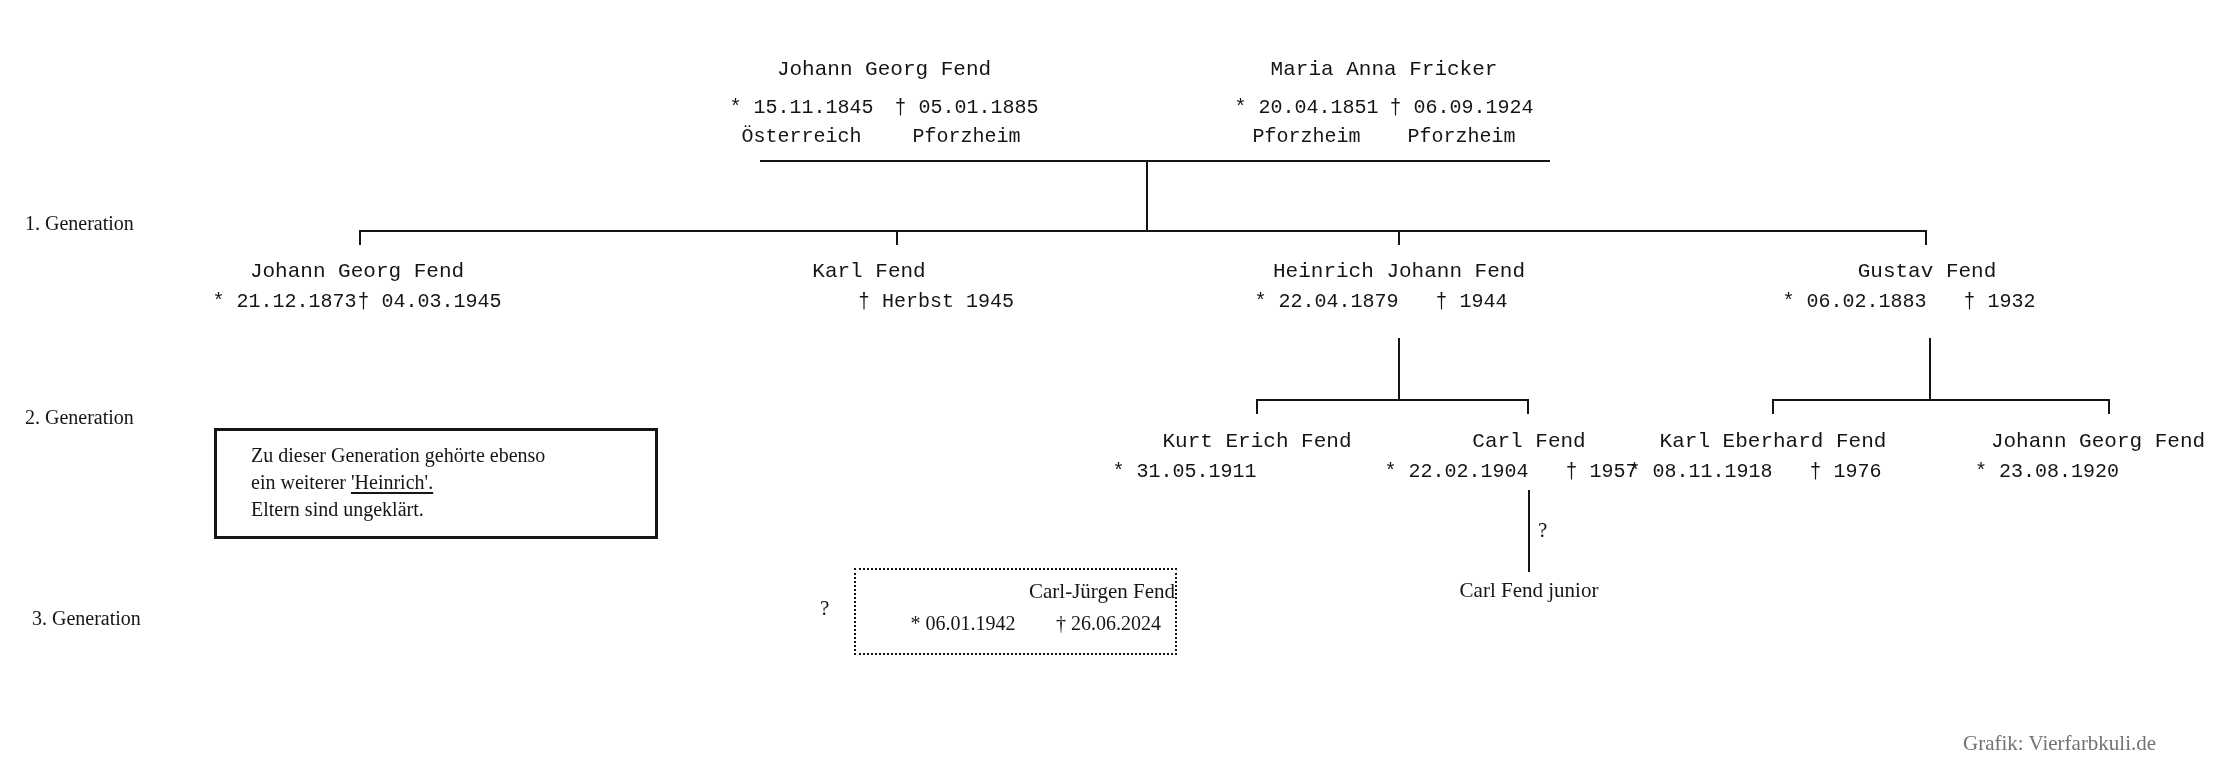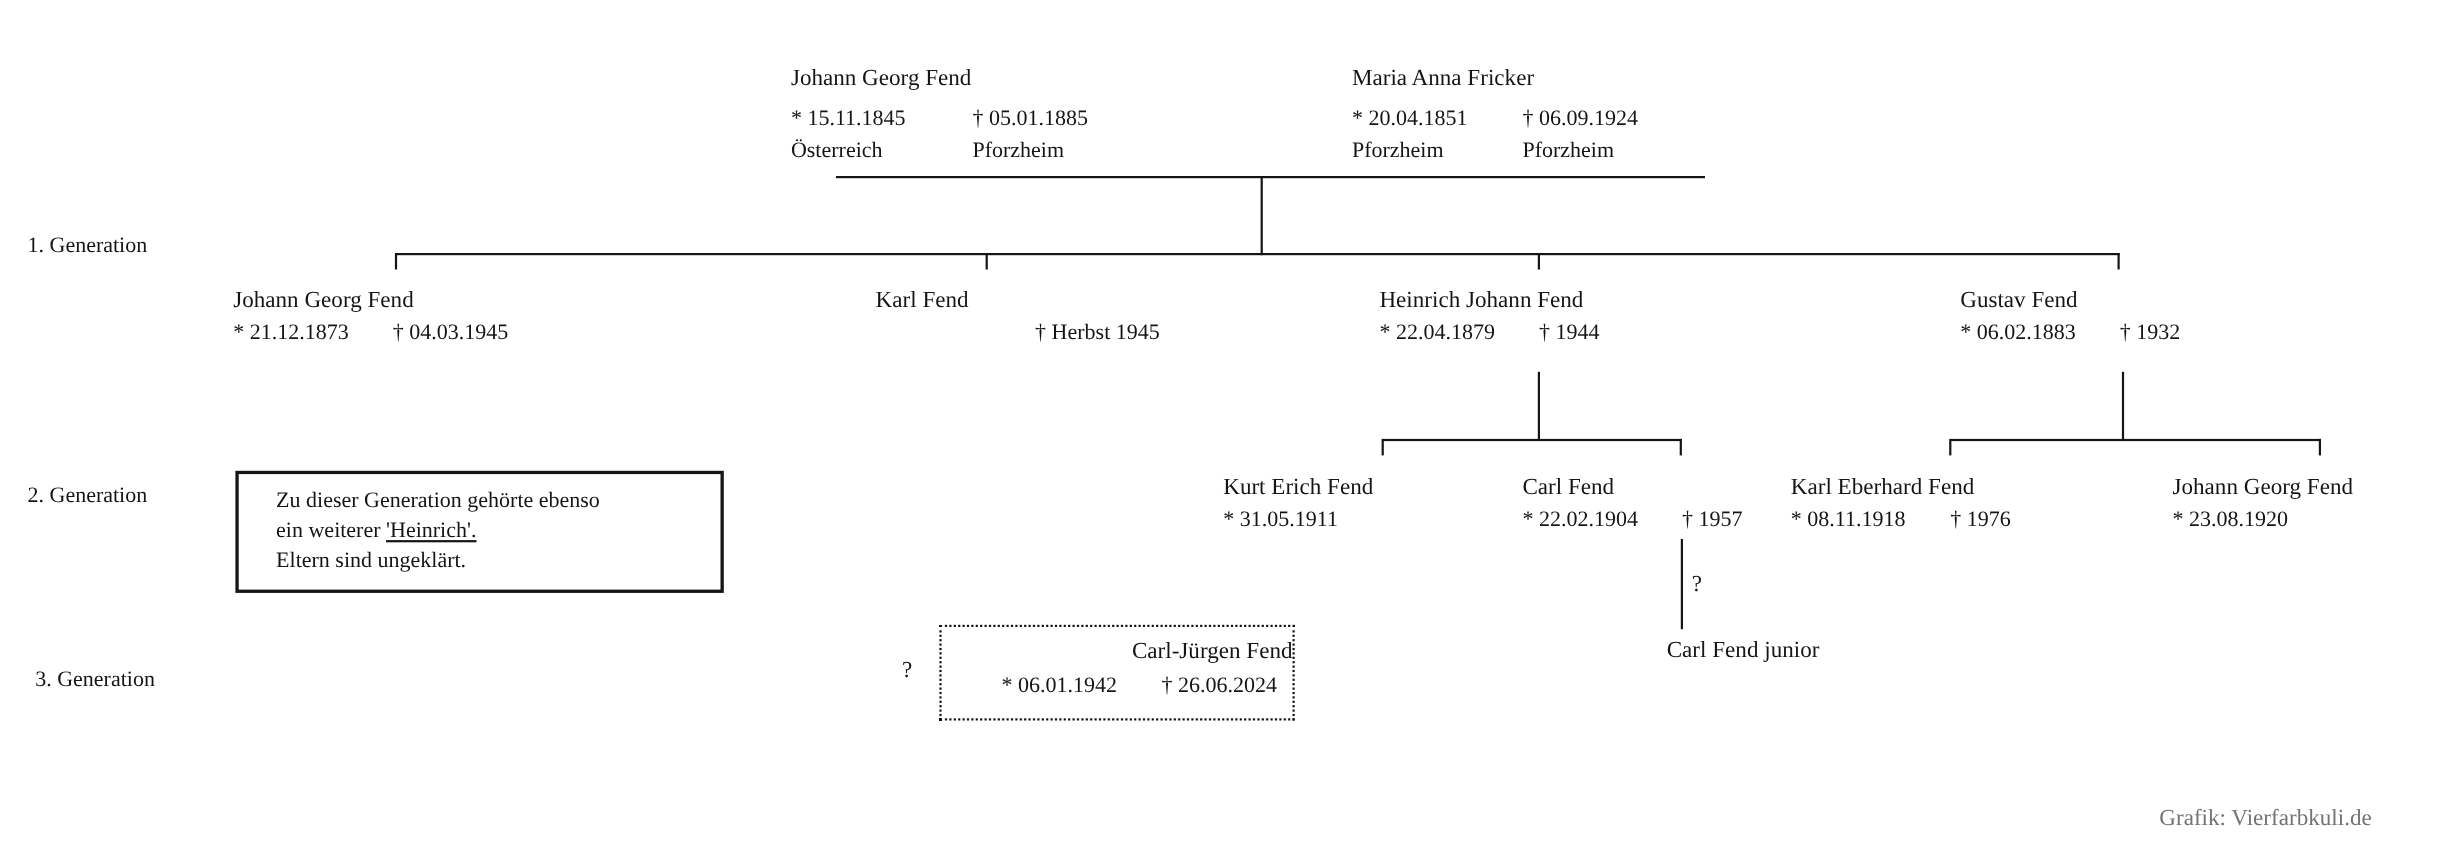--- a/index.html
+++ b/index.html
@@ -8,51 +8,51 @@
     width:2221px;
     height:771px;
     background:#ffffff;
     font-family:"Liberation Serif","DejaVu Serif",serif;
     color:#151515;
     overflow:hidden;
   }
   .hline{position:absolute;height:0;border-top:2px solid #151515;}
   .vline{position:absolute;width:0;border-left:2px solid #151515;}
   .gen-label{position:absolute;font-size:20px;line-height:24px;white-space:nowrap;}
-  .person{position:absolute;}
+  .person{position:absolute;text-align:center;font-family:Liberation Mono, monospace;}
   .pname{font-size:21px;line-height:28px;white-space:nowrap;}
   .dates,.places{display:flex;margin-top:3px;font-size:20px;line-height:26px;}
   .dates span,.places span{flex:1;white-space:nowrap;}
   .parent .dates{margin-top:11px;}
   .notebox{
     position:absolute;left:214px;top:404px;width:444px;height:111px;
     box-sizing:border-box;border:3px solid #151515;
     font-size:20px;line-height:27px;padding:11px 8px 0 34px;text-align:left;margin-top:24px;
   }
   .u{text-decoration:underline;text-underline-offset:3px;}
   .dottedbox{
     position:absolute;left:854px;top:568px;width:323px;height:87px;
     box-sizing:border-box;border:2px dotted #151515;
     text-align:right;padding-top:7px;
   }
   .dottedbox .dates{margin-top:5px;padding:0 14px;}
   .qmark{position:absolute;font-size:21px;line-height:24px;}
-  .single-name{position:absolute;text-align:right;font-size:21px;line-height:28px;white-space:nowrap;}
+  .single-name{position:absolute;text-align:center;font-size:21px;line-height:28px;white-space:nowrap;}
   .credit{
     position:absolute;left:1963px;top:731px;width:300px;
     font-size:21px;color:#737373;white-space:nowrap;
   }
 </style>
 </head>
 <body>
 
 <div class="canvas">
 
   <div class="gen-label" style="left:25px;top:211px;">1. Generation</div>
-  <div class="gen-label" style="left:25px;top:405px;margin-top:33px;">2. Generation</div>
+  <div class="gen-label" style="left:25px;top:405px;">2. Generation</div>
   <div class="gen-label" style="left:32px;top:606px;">3. Generation</div>
 
   <div class="hline" style="left:760px;top:160px;width:790px;"></div>
   <div class="vline" style="left:1146px;top:160px;height:72px;"></div>
 
   <div class="hline" style="left:360px;top:230px;width:1567px;"></div>
   <div class="vline" style="left:359px;top:230px;height:15px;"></div>
   <div class="vline" style="left:896px;top:230px;height:15px;"></div>
   <div class="vline" style="left:1398px;top:230px;height:15px;"></div>
   <div class="vline" style="left:1925px;top:230px;height:15px;"></div>
@@ -94,21 +94,21 @@
   </div>
 
   <div class="person" style="left:212px;top:258px;width:290px;">
     <div class="pname">Johann Georg Fend</div>
     <div class="dates">
       <span>* 21.12.1873</span>
       <span>† 04.03.1945</span>
     </div>
   </div>
 
-  <div class="person" style="left:796px;top:258px;width:290px;">
+  <div class="person" style="left:724px;top:258px;width:290px;">
     <div class="pname">Karl Fend</div>
     <div class="dates">
       <span></span>
       <span>† Herbst 1945</span>
     </div>
   </div>
 
   <div class="person" style="left:1254px;top:258px;width:290px;">
     <div class="pname">Heinrich Johann Fend</div>
     <div class="dates">

